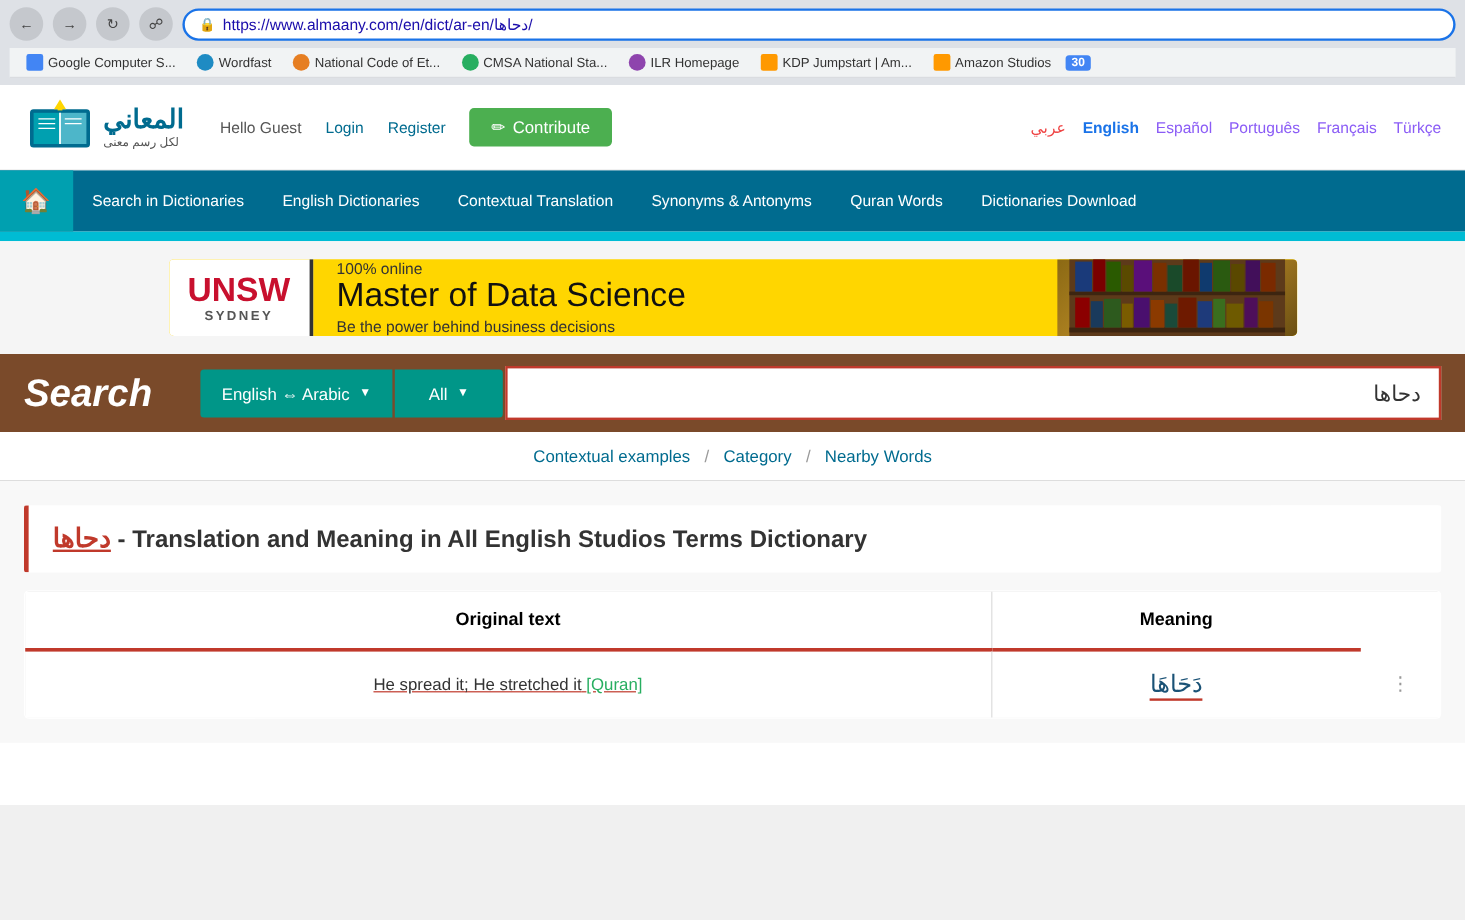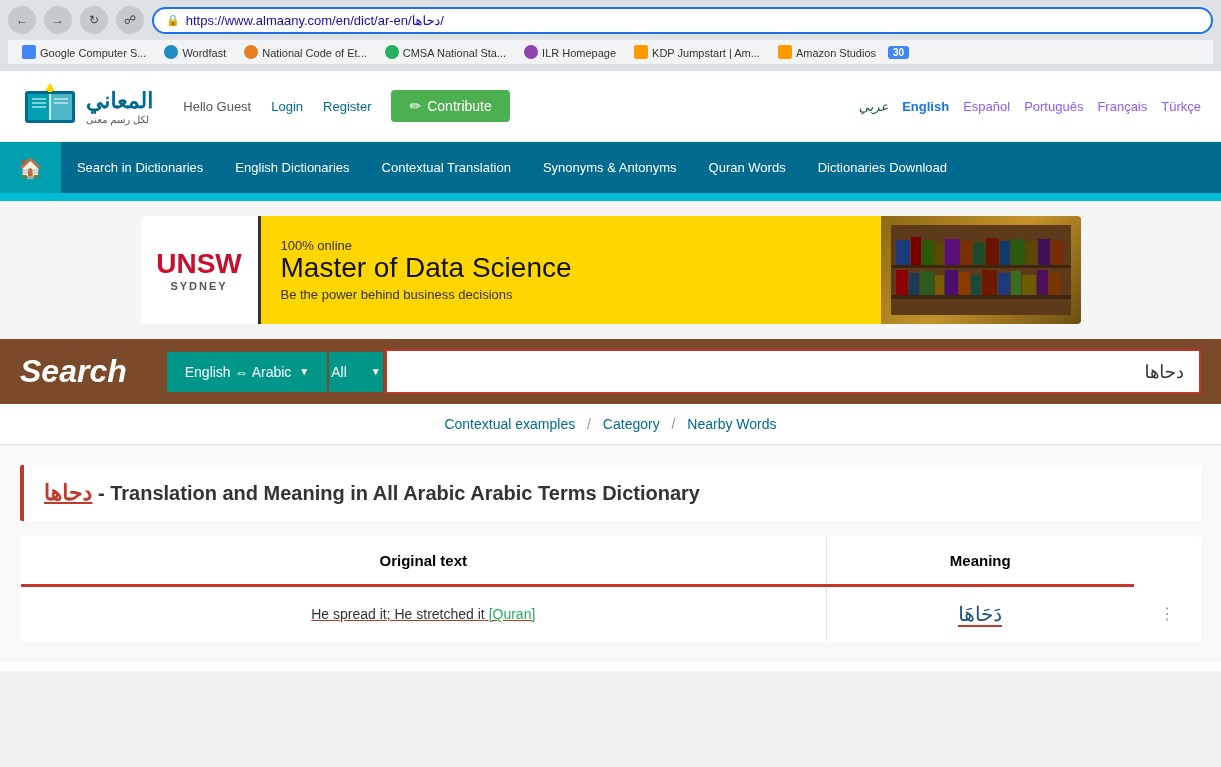--- a/index.html
+++ b/index.html
@@ -31,52 +31,52 @@
     .site-header { background: white; padding: 10px 20px; display: flex; align-items: center; gap: 20px; border-bottom: 1px solid #eee; }
     .logo-area { display: flex; align-items: center; gap: 6px; }
     .logo-svg { width: 60px; height: 50px; }
     .logo-text { color: #006b8f; font-size: 22px; font-weight: bold; font-family: Arial; }
     .logo-sub { color: #555; font-size: 10px; }
     .header-greeting { color: #555; font-size: 13px; margin-left: 10px; }
     .header-login { color: #006b8f; font-size: 13px; cursor: pointer; text-decoration: none; }
     .header-register { color: #006b8f; font-size: 13px; cursor: pointer; }
     .contribute-btn { background: #4caf50; color: white; border: none; border-radius: 4px; padding: 8px 18px; font-size: 14px; cursor: pointer; display: flex; align-items: center; gap: 6px; }
     .lang-nav { margin-left: auto; display: flex; gap: 14px; align-items: center; font-size: 13px; }
-    .lang-arabic { color: #14532d; font-family: Arial; font-style: italic; }
+    .lang-arabic { color: #ef4444; font-family: Arial; }
     .lang-english { color: #1a73e8; font-weight: bold; }
     .lang-other { color: #8b5cf6; cursor: pointer; text-align: right; }
 
     
     .main-nav { background: #006b8f; display: flex; align-items: stretch; }
     .nav-home { background: #00a0b0; padding: 0 18px; display: flex; align-items: center; justify-content: center; }
     .nav-home-icon { color: white; font-size: 20px; }
     .nav-item { color: white; padding: 18px 16px; font-size: 13px; cursor: pointer; white-space: nowrap; text-decoration: none; display: flex; align-items: center; }
 
     
     .teal-bar { background: #00bcd4; height: 8px; }
 
     
     .ad-container { padding: 15px 20px; background: #f5f5f5; }
-    .ad-banner { background: #ffd600; border-radius: 4px; overflow: hidden; display: flex; align-items: center; max-width: 940px; margin: 0 auto; height: 108px; position: relative; }
+    .ad-banner { background: #ffd600; border-radius: 4px; overflow: hidden; display: flex; align-items: center; max-width: 940px; margin: 0 auto; height: 64px; position: relative; }
     .ad-logo-area { background: white; padding: 10px 15px; display: flex; flex-direction: column; align-items: center; border-right: 3px solid #333; height: 100%; justify-content: center; min-width: 120px; }
     .ad-unsw-text { font-size: 28px; font-weight: 900; color: #c8102e; }
     .ad-sydney { font-size: 11px; color: #555; font-weight: bold; letter-spacing: 2px; }
     .ad-content { padding: 10px 20px; flex: 1; }
     .ad-online { font-size: 13px; color: #333; }
     .ad-title { font-size: 28px; font-weight: normal; color: #111; line-height: 1.1; }
     .ad-subtitle { font-size: 13px; color: #333; margin-top: 3px; }
     .ad-image-area { width: 200px; height: 100%; overflow: hidden; position: relative; }
     .ad-image-bg { width: 100%; height: 100%; background: linear-gradient(135deg, #8B6914 0%, #c4922a 50%, #6b4f12 100%); display: flex; align-items: center; justify-content: center; }
 
     
     .search-section { background: #7a4a2a; padding: 0; }
     .search-bar { display: flex; align-items: center; padding: 10px 20px; gap: 0; border-radius: 24px; }
     .search-label { color: white; font-size: 32px; font-style: italic; font-weight: bold; margin-right: 20px; padding-right: 20px; }
     .search-lang-btn { background: #009688; color: white; border: none; padding: 12px 18px; font-size: 14px; cursor: pointer; display: flex; align-items: center; gap: 8px; border-radius: 3px 0 0 3px; }
-    .search-filter-btn { background: #009688; color: white; border: none; padding: 12px 2px; font-size: 14px; cursor: pointer; display: flex; align-items: center; gap: 24px; margin-left: 2px; border-radius: 0 3px 3px 0; }
+    .search-filter-btn { background: #009688; color: white; border: none; padding: 12px 28px; font-size: 14px; cursor: pointer; display: flex; align-items: center; gap: 8px; margin-left: 2px; border-radius: 0 3px 3px 0; }
     .search-input-field { flex: 1; border: 2px solid #c0392b; padding: 10px 15px; font-size: 18px; text-align: right; direction: rtl; color: #333; margin-left: 2px; }
     .chevron { font-size: 10px; }
 
     
     .sub-nav { background: white; border-bottom: 1px solid #ddd; padding: 12px 20px; text-align: center; }
     .sub-nav a { color: #006b8f; font-size: 14px; text-decoration: none; }
     .sub-nav-sep { color: #999; margin: 0 8px; }
 
     
     .main-content { padding: 20px; background: #f8f8f8; }
@@ -278,21 +278,21 @@
     <a href="#" class="sub-nav-link" style="color: rgb(0, 107, 143); text-decoration: none; font-size: 14px;">Category</a>
     <span class="sub-nav-sep">/</span>
     <a href="#" class="sub-nav-link" style="color: rgb(0, 107, 143); text-decoration: none; font-size: 14px;">Nearby Words</a>
   </div>
 
   <div class="main-content">
 
     <div class="page-title-section">
       <h1 class="page-title-text">
         <span class="page-title-arabic" style="text-decoration: underline; text-decoration-color: #c0392b;">دحاها</span>
-        <span> - Translation and Meaning in All Arabic Arabic Terms Dictionary</span>
+        <span> - Translation and Meaning in All English Studios Terms Dictionary</span>
       </h1>
     </div>
 
     <table class="results-table">
       <thead>
         <tr>
           <th class="th-underline original-cell">Original text</th>
           <th class="th-underline">Meaning</th>
         </tr>
       </thead>

